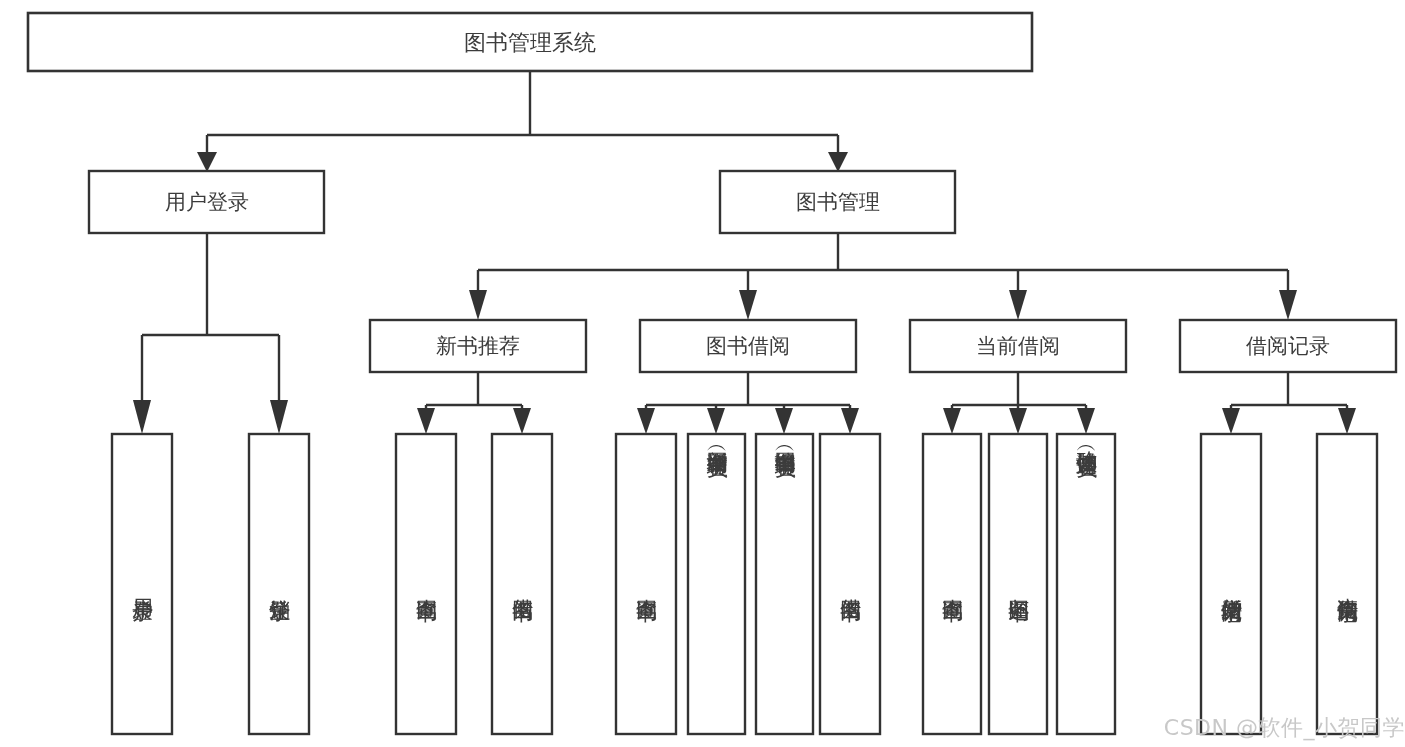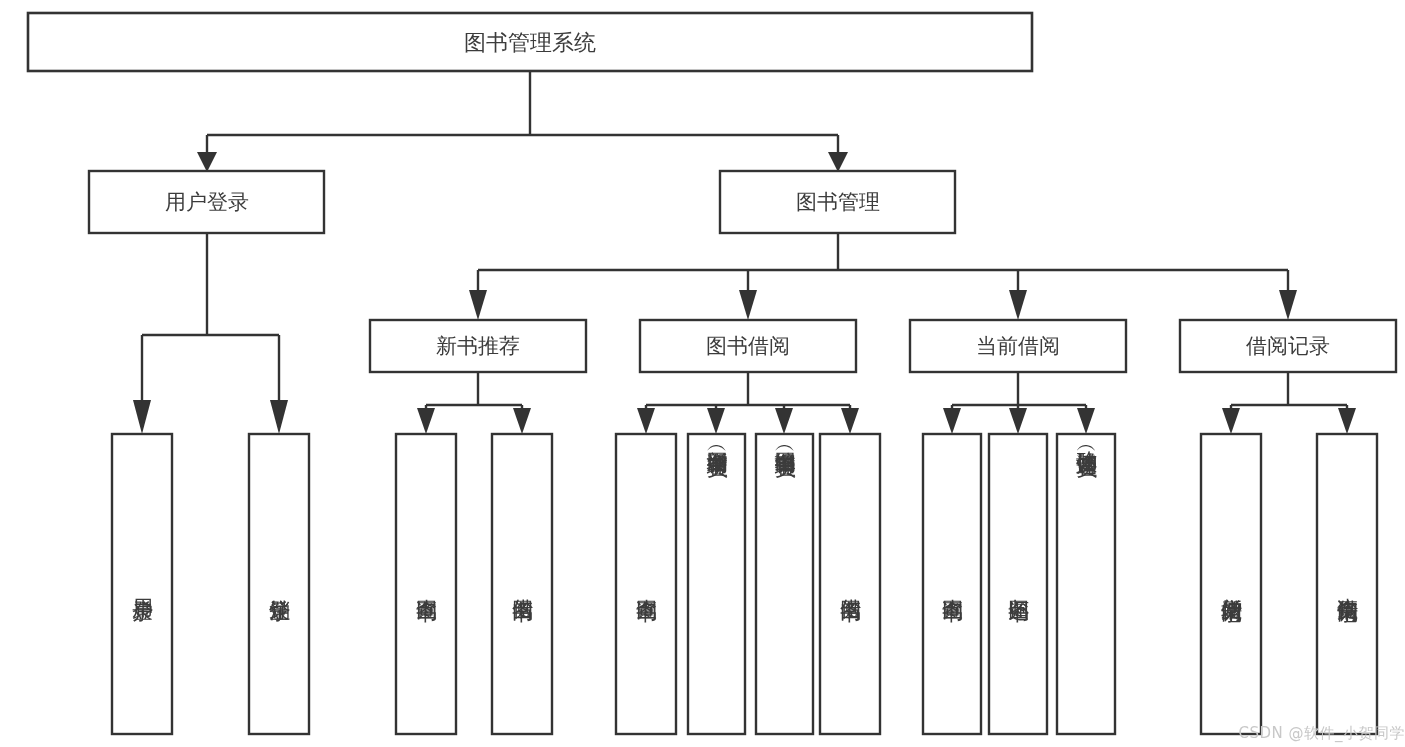--- a/index.html
+++ b/index.html
@@ -73,21 +73,21 @@
     color: #3c3c3c;
     letter-spacing: 1px;
     white-space: nowrap;
     text-align: center;
   }
   #watermark {
     position: absolute;
     right: 8px;
     bottom: 4px;
     font-family: "DejaVu Sans", "Liberation Sans", sans-serif;
-    font-size: 15px;
+    font-size: 22px;
     color: #c8c8c8;
     white-space: nowrap;
     letter-spacing: 0.5px;
   }
 </style>
 </head>
 <body>
 
 <div id="diagram-root">
 

